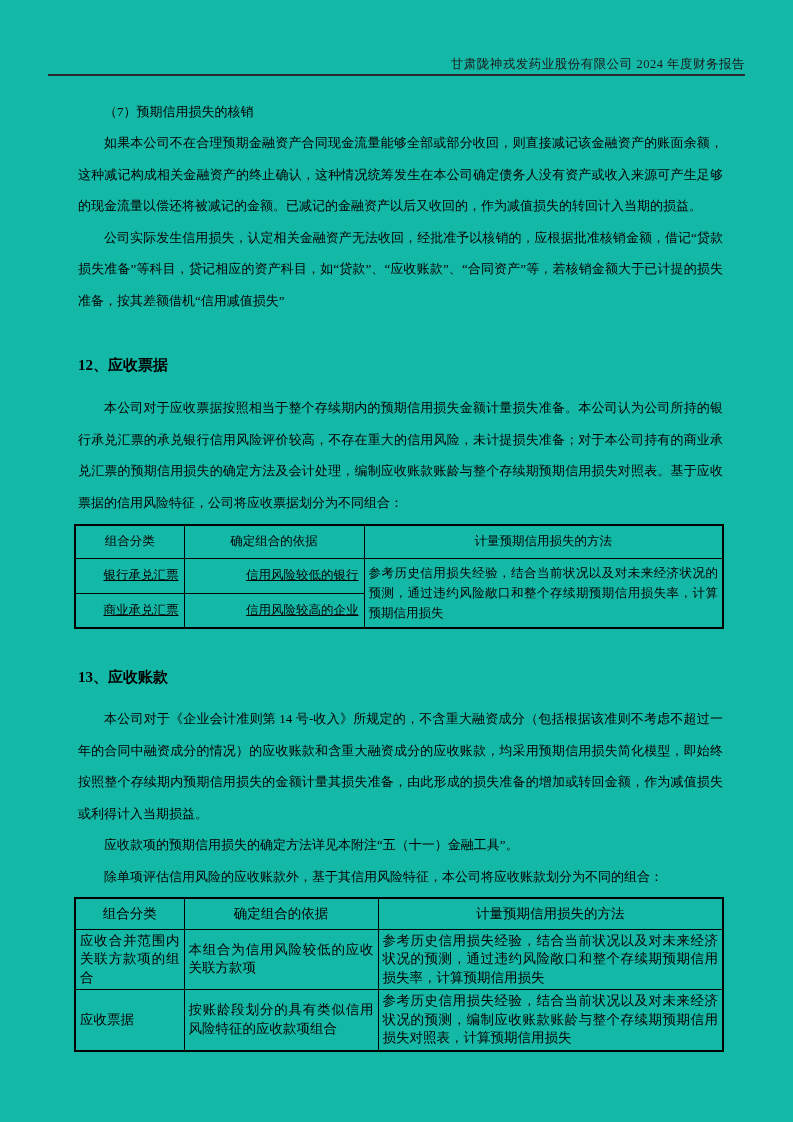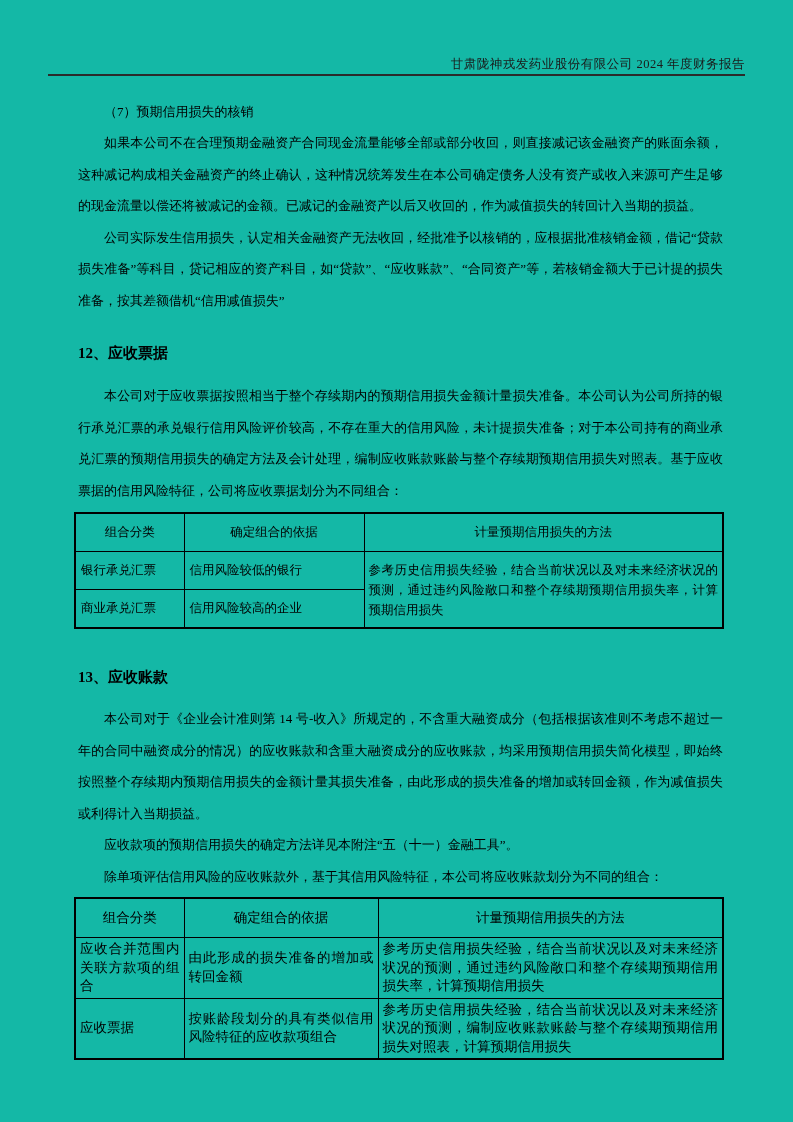--- a/index.html
+++ b/index.html
@@ -45,46 +45,46 @@
   }
   p.body-para {
     font-size: 13px;
     line-height: 31.5px;
     text-align: justify;
     text-indent: 2em;
   }
   .sec-heading {
     font-size: 15px;
     font-weight: bold;
-    margin-top: 25px;
+    margin-top: 37px;
     margin-bottom: 15px;
     line-height: 24px;
   }
   .sec-heading-13 {
     margin-top: 36px;
     margin-bottom: 14px;
   }
   table.grid {
     border-collapse: collapse;
     width: 648px;
     margin-left: -4px;
     table-layout: fixed;
   }
   table.grid th, table.grid td {
     border: 1px solid #000;
     font-weight: normal;
     vertical-align: middle;
-    padding: 10px 5px;
+    padding: 4px 5px;
   }
   table.grid { border: 2px solid #000; }
   
   table.t1 { font-size: 12.5px; margin-top: 6px; }
   table.t1 th { height: 33px; text-align: center; }
   table.t1 td { height: 35px; }
-  table.t1 .c-center { text-align: left; }
+  table.t1 .c-center { text-align: right; text-decoration: underline; }
   table.t1 .c-method { text-align: justify; line-height: 20px; padding: 2px 4px; }
   table.t1 col.col1 { width: 109px; }
   table.t1 col.col2 { width: 180px; }
   table.t1 col.col3 { width: 359px; }
   
   table.t2 { font-size: 13.5px; margin-top: 5px; }
   table.t2 th { height: 31px; text-align: center; }
   table.t2 td { line-height: 18.5px; text-align: justify; padding: 2px 4px; }
   table.t2 tr.r1 td { height: 59px; }
   table.t2 tr.r2 td { height: 55px; }
@@ -157,21 +157,21 @@
           <col class="col3">
         </colgroup>
       <tbody>
           <tr>
         <th>组合分类</th>
         <th>确定组合的依据</th>
         <th>计量预期信用损失的方法</th>
       </tr>
       <tr class="r1">
         <td>应收合并范围内关联方款项的组合</td>
-        <td>由此形成的损失准备的增加或转回金额</td>
+        <td>本组合为信用风险较低的应收关联方款项</td>
         <td>参考历史信用损失经验，结合当前状况以及对未来经济状况的预测，通过违约风险敞口和整个存续期预期信用损失率，计算预期信用损失</td>
       </tr>
       <tr class="r2">
         <td>应收票据</td>
         <td>按账龄段划分的具有类似信用风险特征的应收款项组合</td>
         <td>参考历史信用损失经验，结合当前状况以及对未来经济状况的预测，编制应收账款账龄与整个存续期预期信用损失对照表，计算预期信用损失</td>
       </tr>
     </tbody>
       </table>
 

